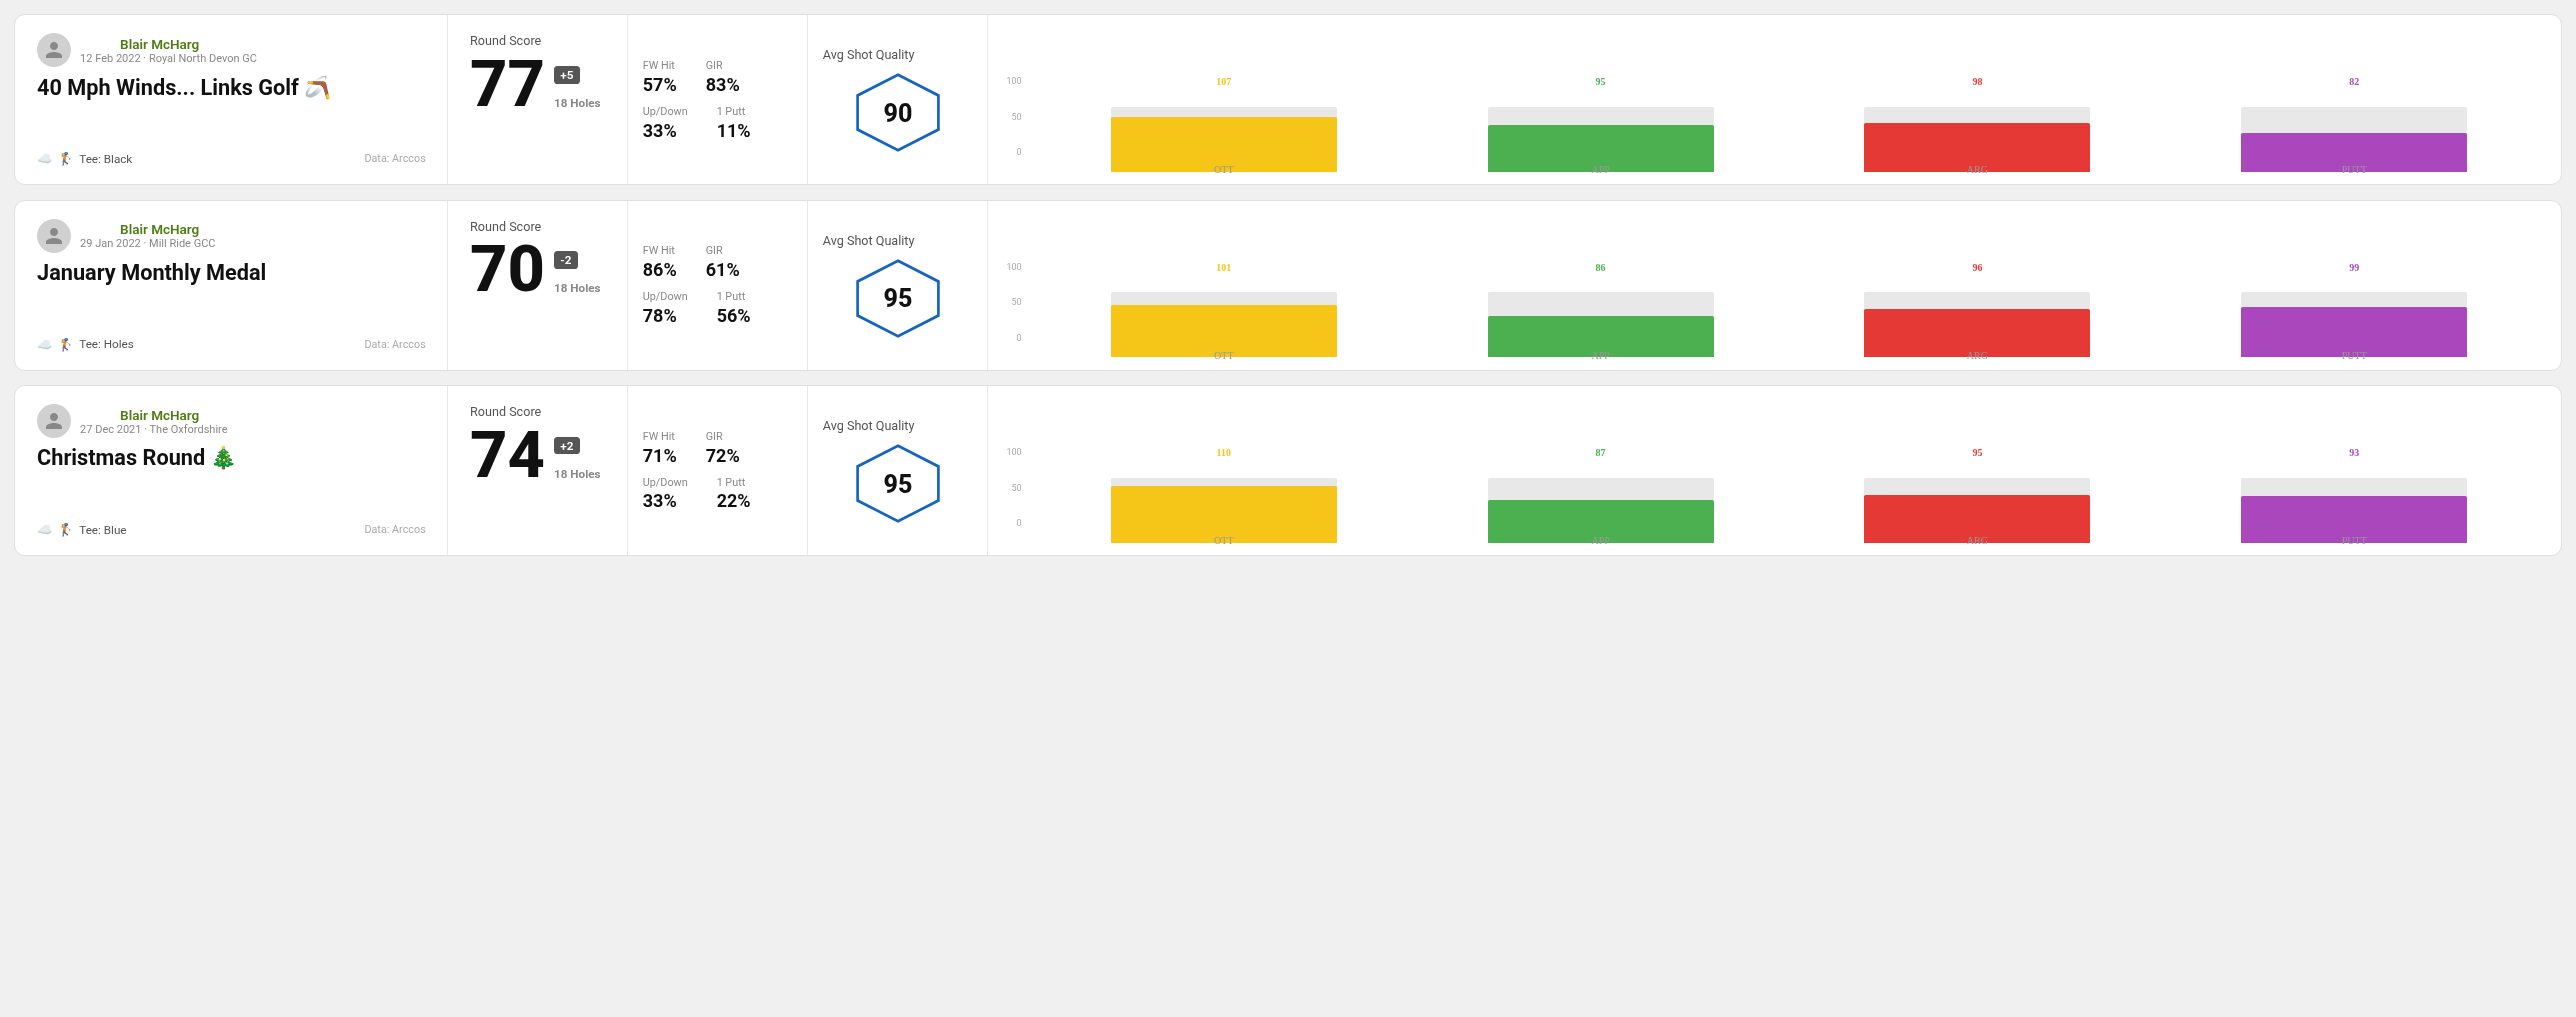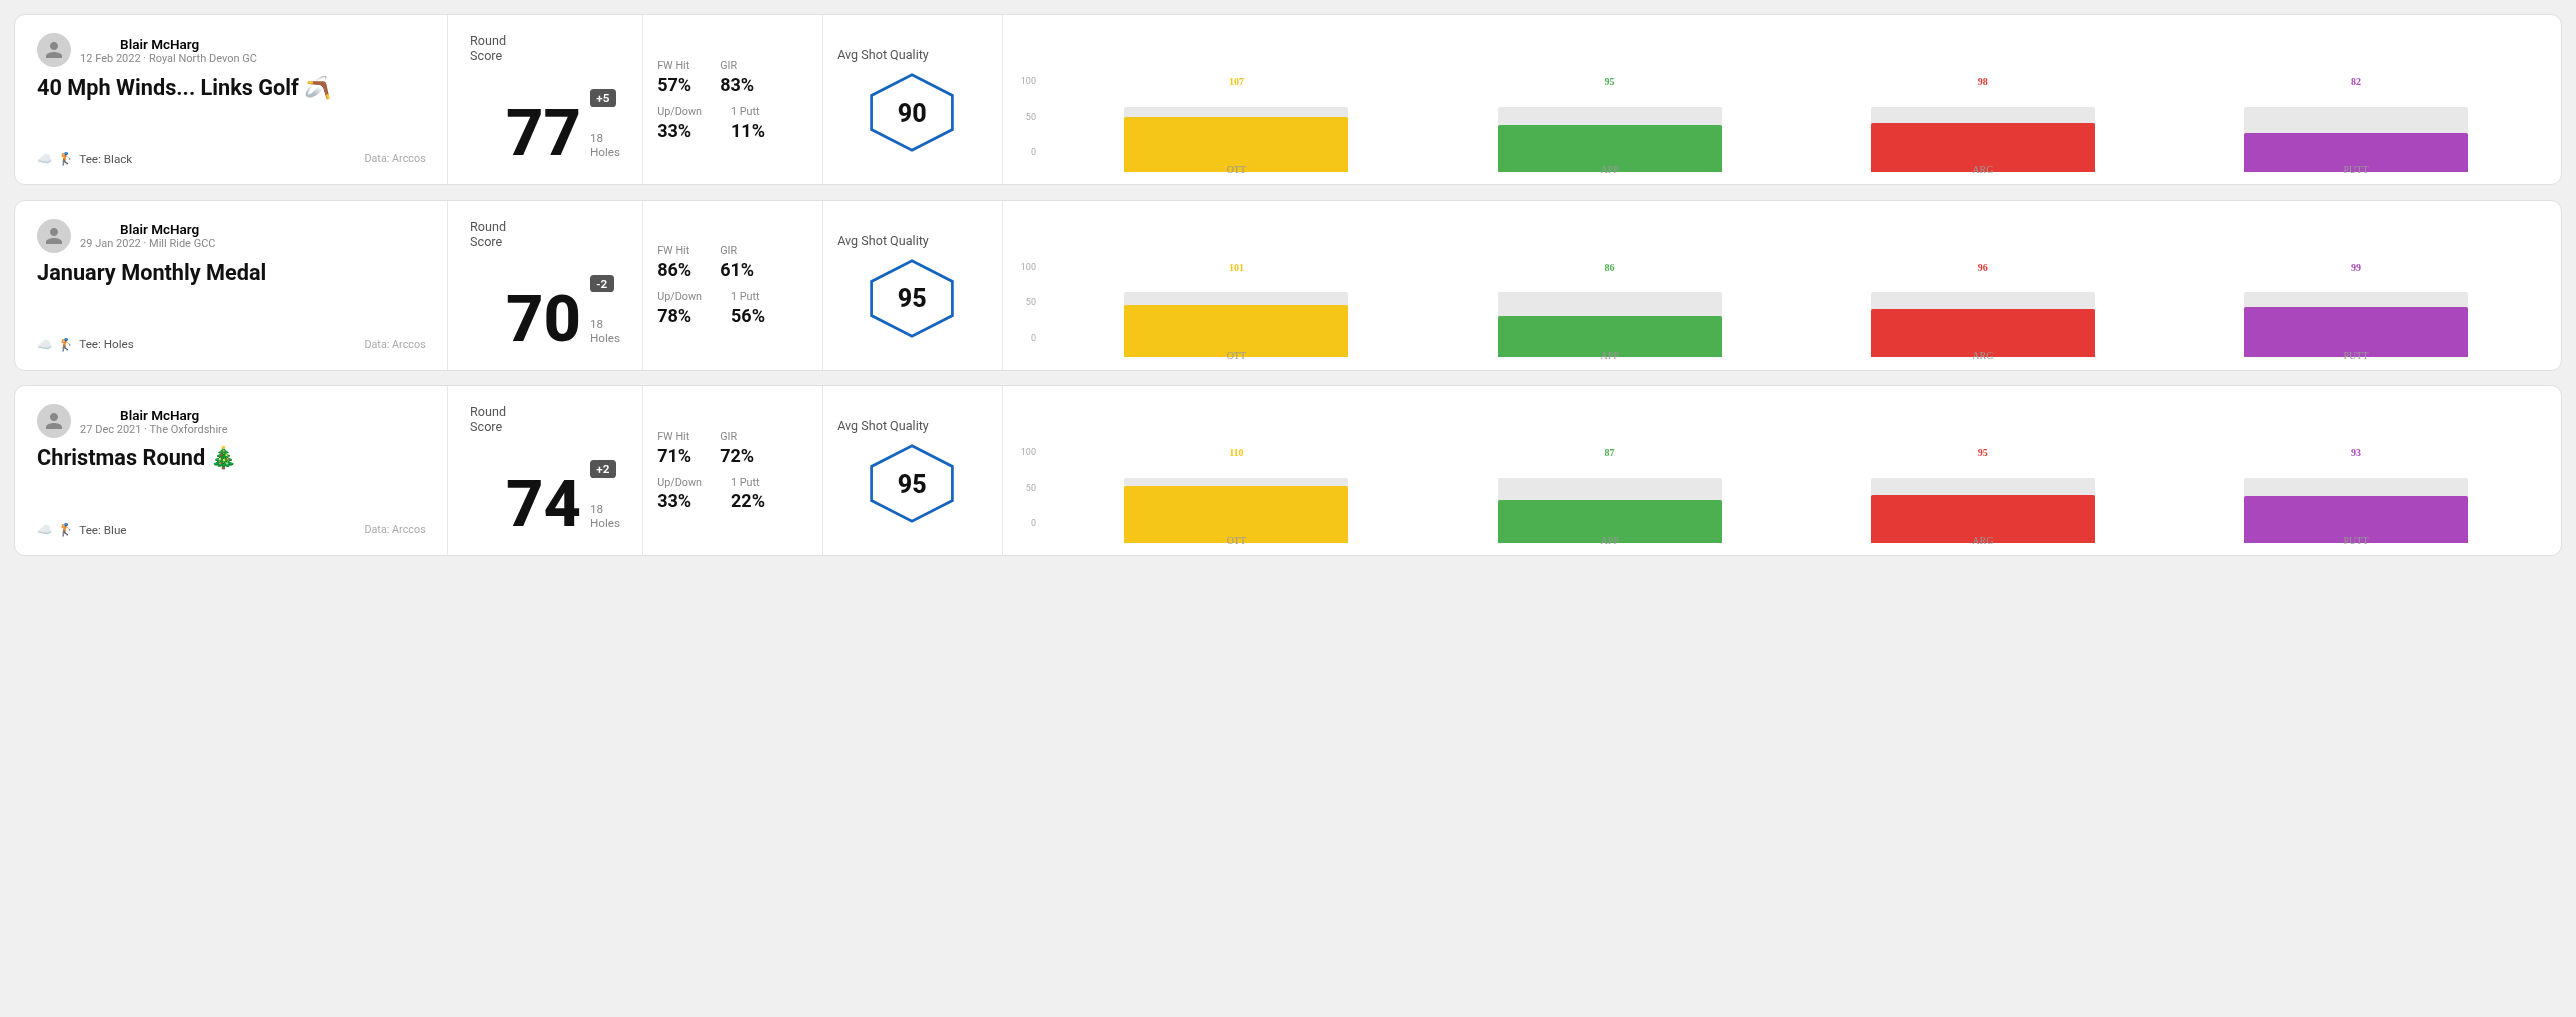--- a/index.html
+++ b/index.html
@@ -41,21 +41,21 @@
       display: flex;
       align-items: center;
       justify-content: center;
       flex-shrink: 0;
     }
     .avatar svg { width: 20px; height: 20px; fill: #888; }
     .user-info {}
     .user-name {
       font-weight: 600;
       font-size: 13.5px;
-      color: #000000;
+      color: #4d7c0f;
       padding-left: 40px;
     }
     .user-date {
       font-size: 11px;
       color: #888;
     }
     .round-title {
       font-size: 21.7px;
       font-weight: 700;
       color: #111;
@@ -78,20 +78,21 @@
       color: #555;
     }
     .tee-icon { font-size: 12.6px; color: #888; }
     .data-source { font-size: 10.8px; color: #aaa; }
 
     .card-score {
       flex: 0 0 180px;
       padding: 18px 21.7px;
       border-right: 0.9px solid #e8e8e8;
       display: flex;
+      flex-direction: column;
       justify-content: flex-start;
     }
     .score-label {
       font-size: 12.6px;
       color: #555;
       margin-bottom: 3.6px;
     }
     .score-main {
       display: flex;
       align-items: flex-end;
@@ -111,21 +112,22 @@
       color: #fff;
       font-size: 11.7px;
       font-weight: 600;
       border-radius: 3.6px;
       padding: 1.8px 6.3px;
       margin-bottom: 3.6px;
     }
     .score-holes {
       font-size: 11.7px;
       color: #888;
-      margin-top: 17px;
+      margin-top: 5px;
+      font-weight: bold;
     }
 
     .card-stats {
       flex: 0 0 180px;
       padding: 18px 14.4px;
       border-right: 0.9px solid #e8e8e8;
       display: flex;
       flex-direction: column;
       justify-content: center;
       gap: 10px;

